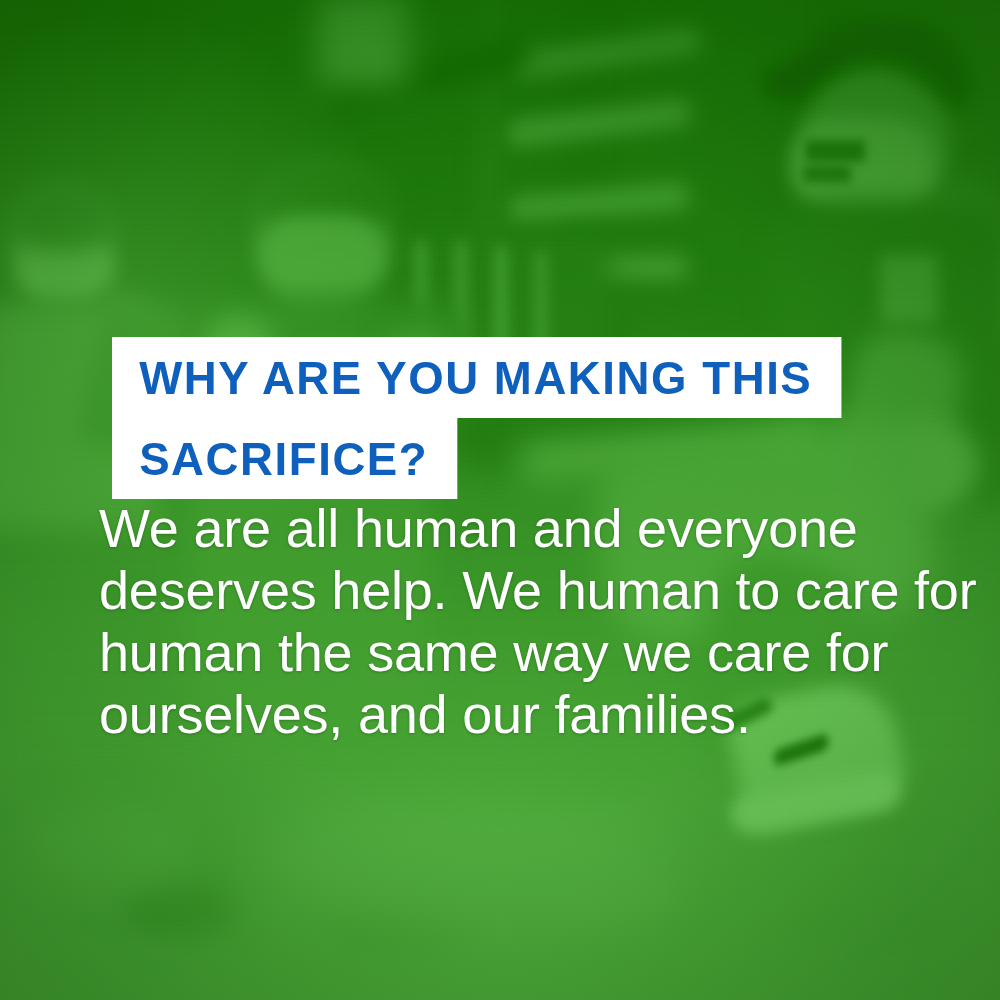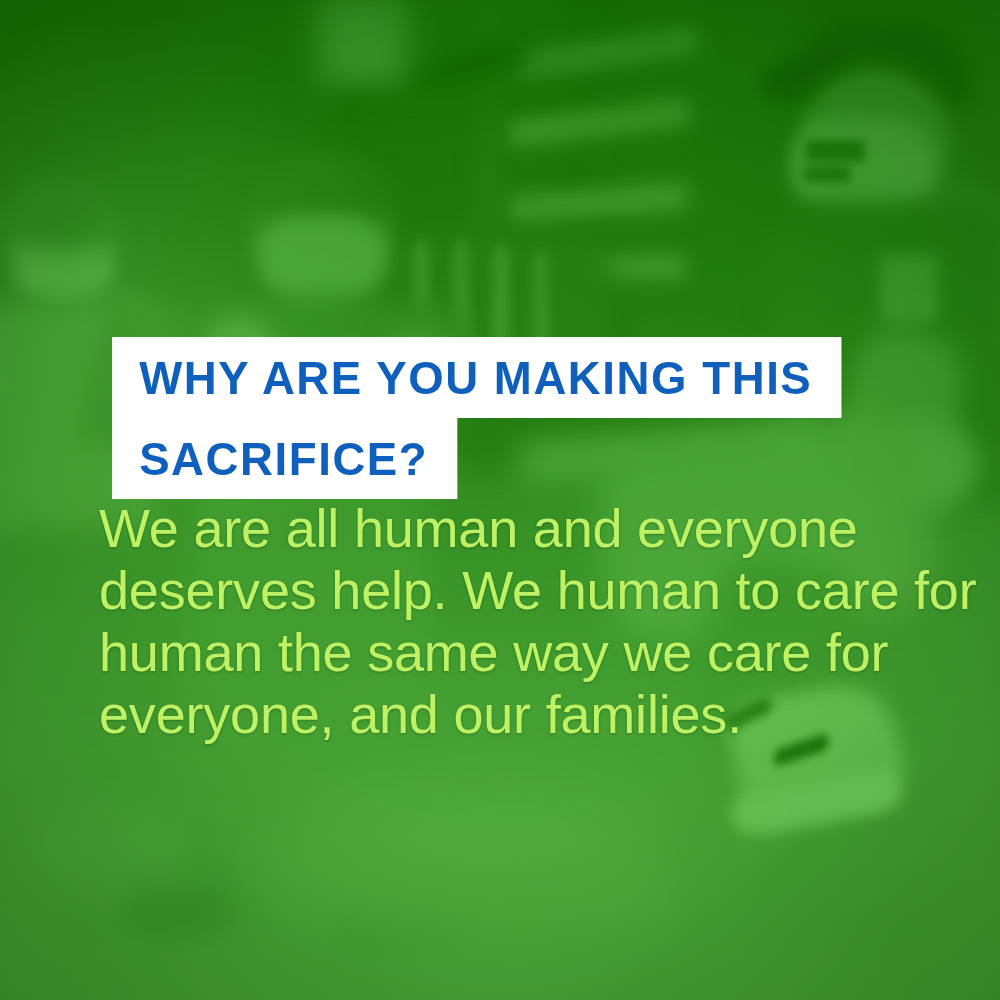--- a/index.html
+++ b/index.html
@@ -84,21 +84,21 @@
     transform: scaleX(.97);
     transform-origin: left center;
   }
 
   
   .body-copy {
     position: absolute;
     left: 99px;
     top: 497px;
     width: 800px;
-    color: #bef264;
+    color: #ffffff;
     font-family: "Liberation Sans", sans-serif;
     font-weight: 400;
     font-size: 54px;
     line-height: 62px;
     letter-spacing: -0.2px;
     text-shadow: 0 1px 3px rgba(12,56,6,.35);
   }
   .body-copy .bline { display: block; white-space: nowrap; }
 </style>
 </head>
@@ -184,16 +184,16 @@
 
   <div class="headline-wrap">
     <div class="hl-line">WHY ARE YOU MAKING THIS</div>
     <div class="hl-line">SACRIFICE?</div>
   </div>
 
   <div class="body-copy">
     <span class="bline">We are all human and everyone</span>
     <span class="bline">deserves help. We human to care for</span>
     <span class="bline">human the same way we care for</span>
-    <span class="bline">everyone, and our families.</span>
+    <span class="bline">ourselves, and our families.</span>
   </div>
 
 </div>
 
 </body></html>

